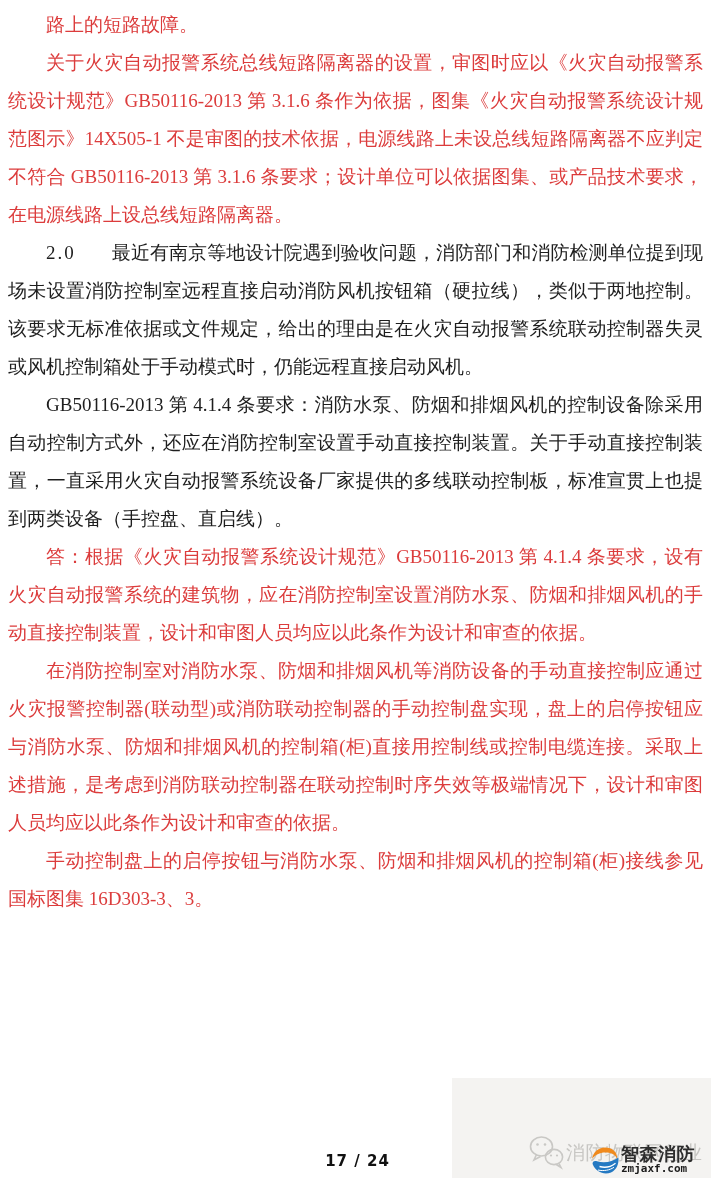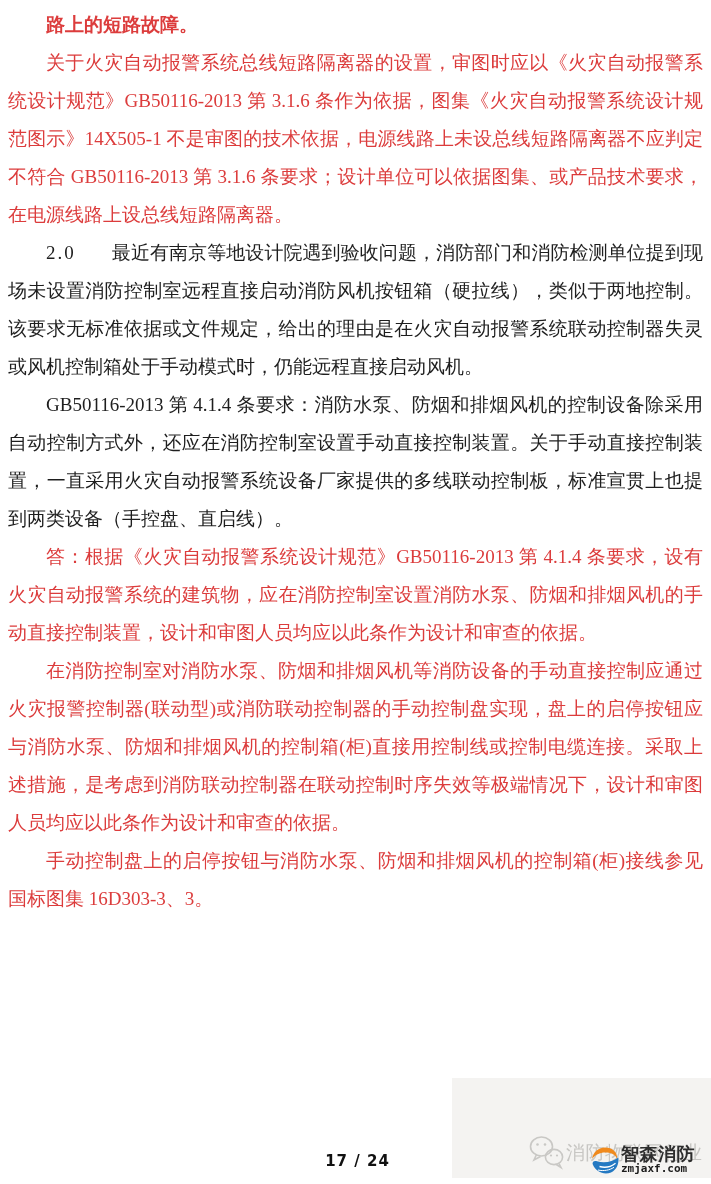--- a/index.html
+++ b/index.html
@@ -8,21 +8,21 @@
     font-family:"Liberation Serif","DejaVu Serif",serif;
   }
   .doc {
     position:absolute; left:8px; top:6px; width:695px;
     font-size:19px; line-height:38px; color:#1e1e1e;
     text-align:justify; word-break:break-all;
   }
   .doc p { margin:0; text-indent:38px; }
   .red   { color:#dc3c3c; }
   .black { color:#1e1e1e; }
-  .first { text-indent:0;font-weight:bold; }
+  .first { text-indent:0; }
   .sec   { margin-top:44px; text-indent:25px; }
   .secnum{ margin-right:36px; letter-spacing:2px; }
   .mt6   { margin-top:6px; }
   .mt4   { margin-top:4px; }
 
   .footer {
     position:absolute; top:1152px; left:2px; width:100%; text-align:center;
     font-family:"DejaVu Sans","Liberation Sans",sans-serif;
     font-weight:bold; font-size:15px; color:#111111; letter-spacing:1px;
   }

